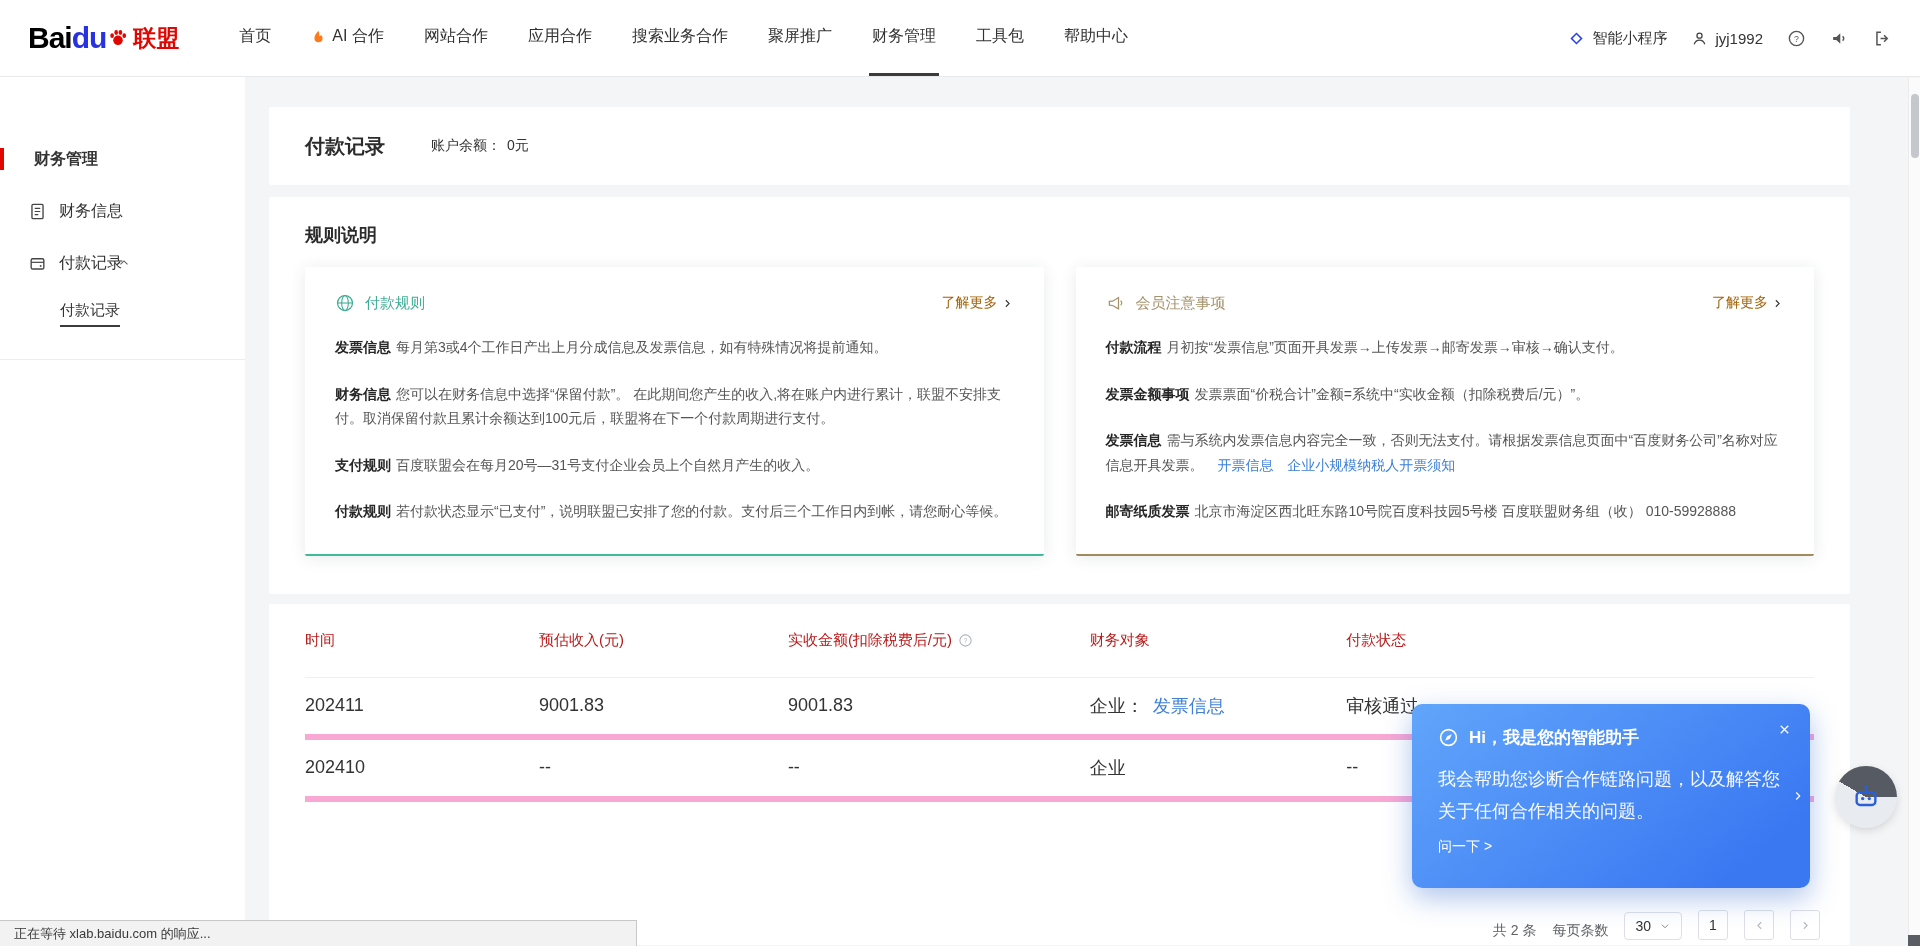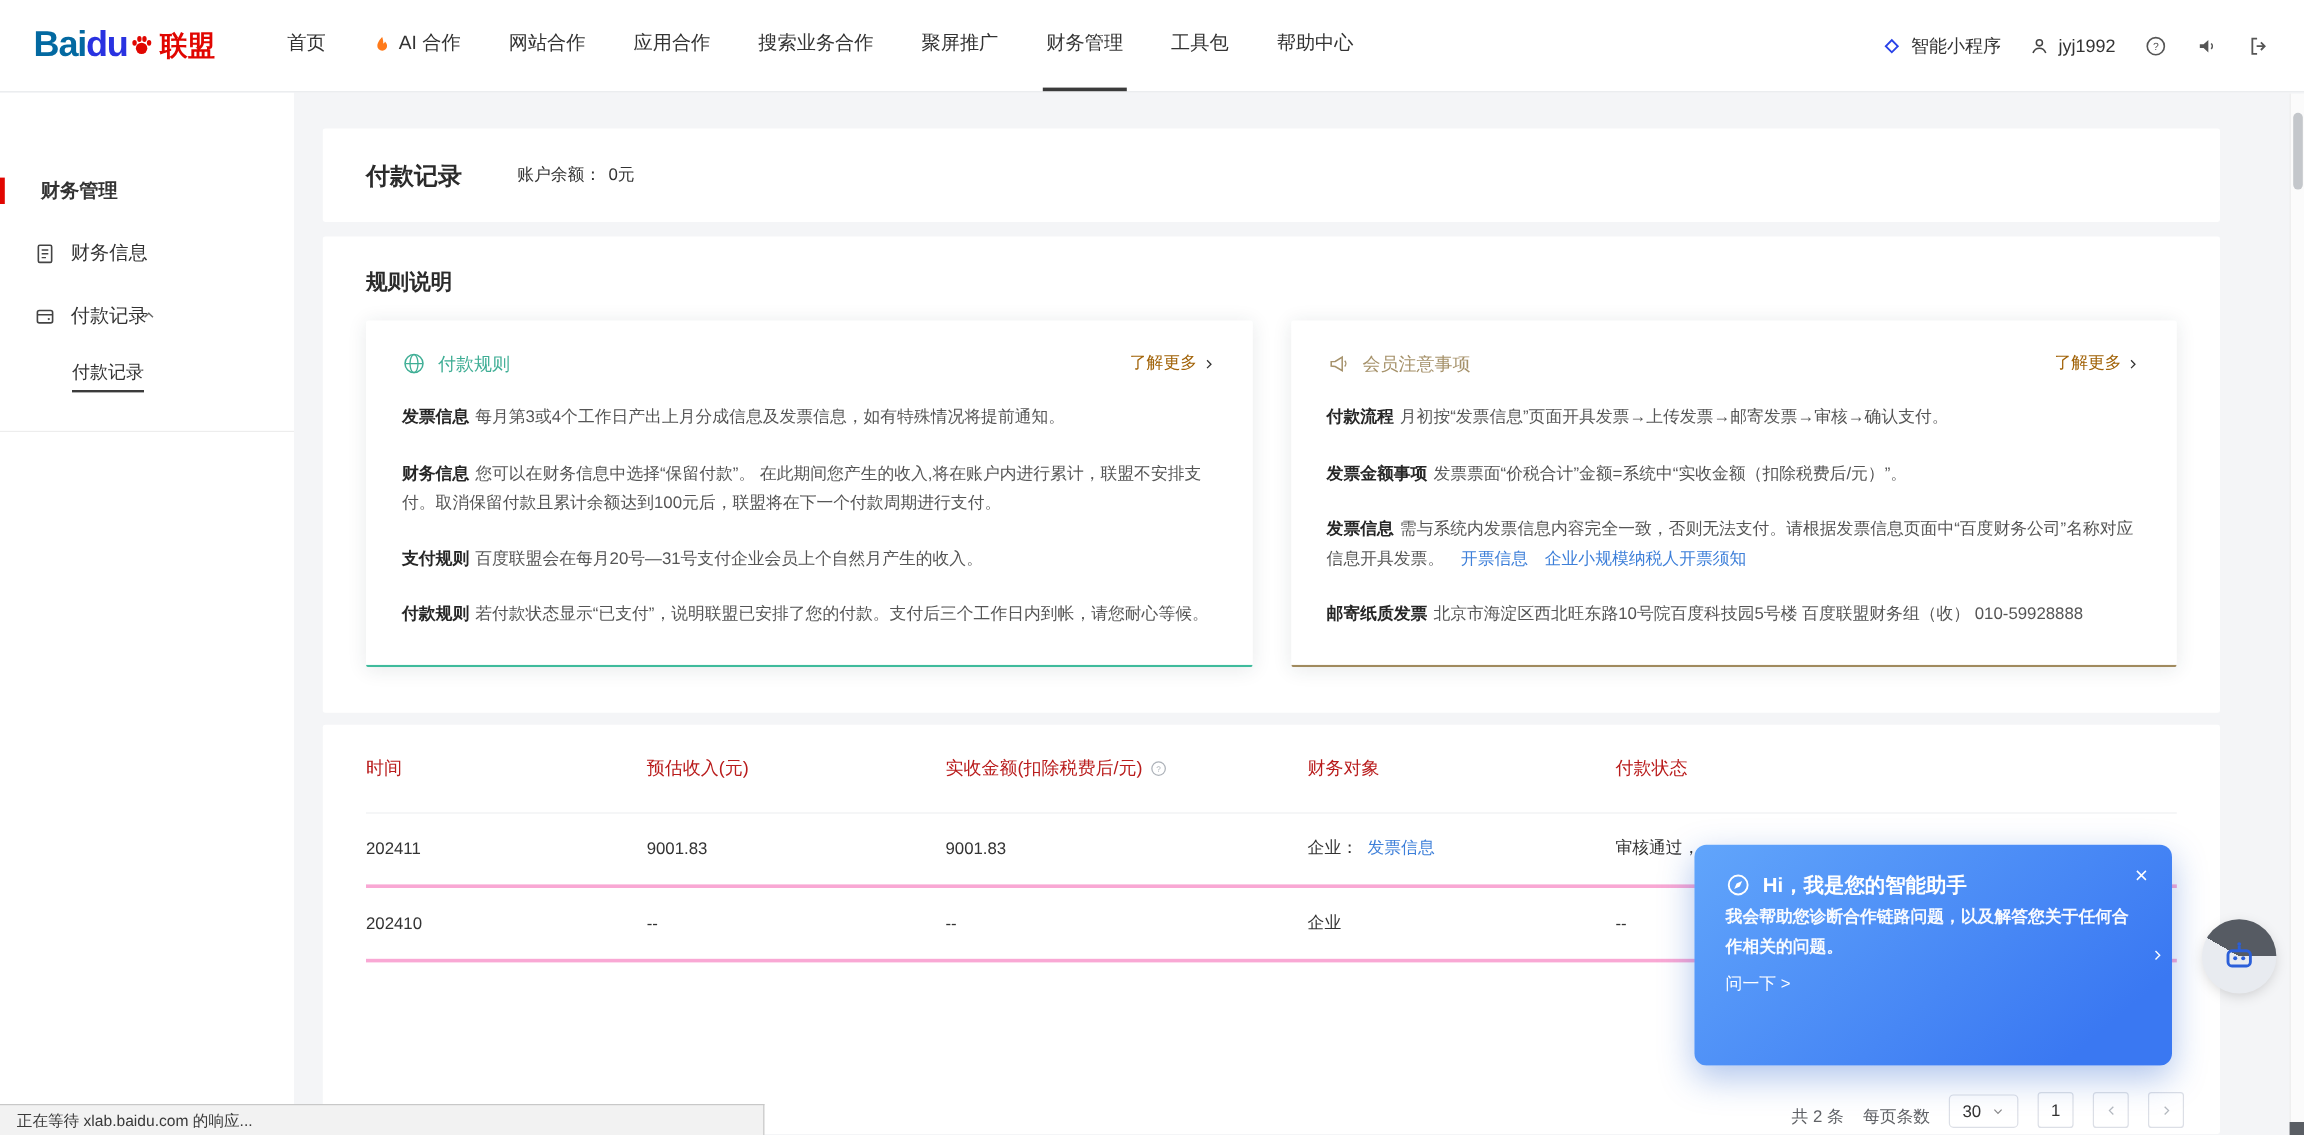--- a/index.html
+++ b/index.html
@@ -4,21 +4,21 @@
 <style>
 *{box-sizing:border-box;margin:0;padding:0;}
 html,body{width:1920px;height:946px;}
 body{font-family:"Liberation Sans","DejaVu Sans",sans-serif;background:#f4f5f7;overflow:hidden;position:relative;color:#333;}
 .icon{display:inline-flex;align-items:center;justify-content:center;flex-shrink:0;}
 
 
 .topnav{height:77px;background:#fff;border-bottom:1px solid #e7e9eb;display:flex;align-items:stretch;padding:0 28px;position:relative;z-index:20;}
 .logo{display:flex;align-items:center;cursor:pointer;}
 .logo-text{font-size:30px;font-weight:bold;letter-spacing:-1px;}
-.logo-bai{color:#0369a1;}
+.logo-bai{color:#000000;}
 .logo-du{color:#2932e1;}
 .logo-union{color:#e10601;font-size:23px;font-weight:bold;margin-left:3px;}
 .logo .paw{margin:0 1px;}
 .nav-list{display:flex;margin-left:40px;}
 .nav-item{display:flex;align-items:center;gap:6px;padding:0 3px;margin:0 17px;font-size:16px;color:#333;cursor:pointer;border-bottom:3px solid transparent;white-space:nowrap;}
 .nav-item.active{border-bottom-color:#3b3b3b;}
 .topnav-right{margin-left:auto;display:flex;align-items:center;gap:24px;}
 .tn-entry{display:flex;align-items:center;gap:7px;font-size:15px;color:#333;cursor:pointer;white-space:nowrap;}
 .tn-icon-btn{cursor:pointer;}
 
@@ -55,34 +55,34 @@
 .panel.tan .panel-title{color:#a5916a;}
 .more-link{margin-left:auto;display:flex;align-items:center;gap:3px;font-size:14px;color:#a16207;cursor:pointer;}
 .rule-item{margin-top:22px;font-size:14px;line-height:1.75;color:#555;}
 .rule-label{font-weight:bold;color:#262626;margin-right:5px;}
 .rule-link{color:#3d7fd9;text-decoration:none;margin-left:10px;cursor:pointer;white-space:nowrap;}
 
 
 .table-card{flex:1;margin-top:10px;padding:0 36px;position:relative;overflow:hidden;}
 .t-head,.t-row{display:grid;grid-template-columns:15.5% 16.5% 20% 17% auto;align-items:center;}
 .t-head{height:74px;color:#b91c1c;font-size:15px;border-bottom:1px solid #eef0f2;}
-.t-row{height:62px;font-size:14px;color:#333;border-bottom:3px solid #f9a8d4;}
+.t-row{height:62px;font-size:18px;color:#333;border-bottom:6px solid #f9a8d4;}
 .th-cell{display:flex;align-items:center;gap:6px;}
 .cell-link{color:#3d7fd9;text-decoration:none;cursor:pointer;margin-left:4px;}
 .pagination{position:absolute;right:30px;bottom:5px;display:flex;align-items:flex-end;gap:16px;font-size:14px;color:#606266;}
 .page-size{display:flex;align-items:center;gap:8px;border:1px solid #dcdfe6;border-radius:4px;padding:5px 10px;color:#333;cursor:pointer;background:#fff;}
 .page-btn{width:30px;height:30px;border:1px solid #dcdfe6;border-radius:3px;display:flex;align-items:center;justify-content:center;background:#fff;color:#333;cursor:pointer;font-size:14px;}
 .page-btn.navb{color:#b4b9bf;}
 
 
 .assistant{position:absolute;left:1412px;top:704px;width:398px;height:184px;border-radius:10px;background:linear-gradient(140deg,#61a5fb 0%,#3a78f2 85%);box-shadow:0 10px 28px rgba(30,90,200,.35);padding:22px 26px;color:#fff;z-index:60;}
 .assistant-head{display:flex;align-items:center;gap:10px;}
 .assistant-title{font-size:17px;font-weight:bold;}
 .assistant-close{position:absolute;right:18px;top:18px;cursor:pointer;}
-.assistant-body{margin-top:2px;font-size:14px;line-height:1.75;color:rgba(255,255,255,.96);font-weight:bold;}
+.assistant-body{margin-top:15px;font-size:18px;line-height:1.75;color:rgba(255,255,255,.96);}
 .assistant-cta{margin-top:11px;font-size:14px;cursor:pointer;display:inline-block;color:#fff;text-decoration:none;}
 .assistant-edge{position:absolute;right:5px;top:50%;transform:translateY(-50%);cursor:pointer;}
 
 .robot-fab{position:absolute;left:1838px;top:769px;width:56px;height:56px;border-radius:50%;background:#fff;box-shadow:0 3px 12px rgba(0,0,0,.22);display:flex;align-items:center;justify-content:center;cursor:pointer;z-index:70;}
 .robot-fab::before{content:"";position:absolute;inset:-3px;border-radius:50%;background:conic-gradient(from -60deg,#565b63 0 150deg,#e8ebf0 150deg 360deg);z-index:-1;}
 
 
 .statusbar{position:absolute;left:0;bottom:0;width:637px;height:26px;background:#f2f2f2;border:1px solid #c8c8c8;border-left:none;border-bottom:none;display:flex;align-items:center;padding:0 14px;font-size:13px;color:#3a3a3a;z-index:80;}
 .scrollbar{position:absolute;right:0;top:78px;bottom:0;width:12px;background:#fbfbfb;border-left:1px solid #ebebeb;z-index:55;}
 .scroll-thumb{position:absolute;top:16px;left:2px;width:8px;height:64px;background:#c4c7cb;border-radius:4px;cursor:pointer;}

